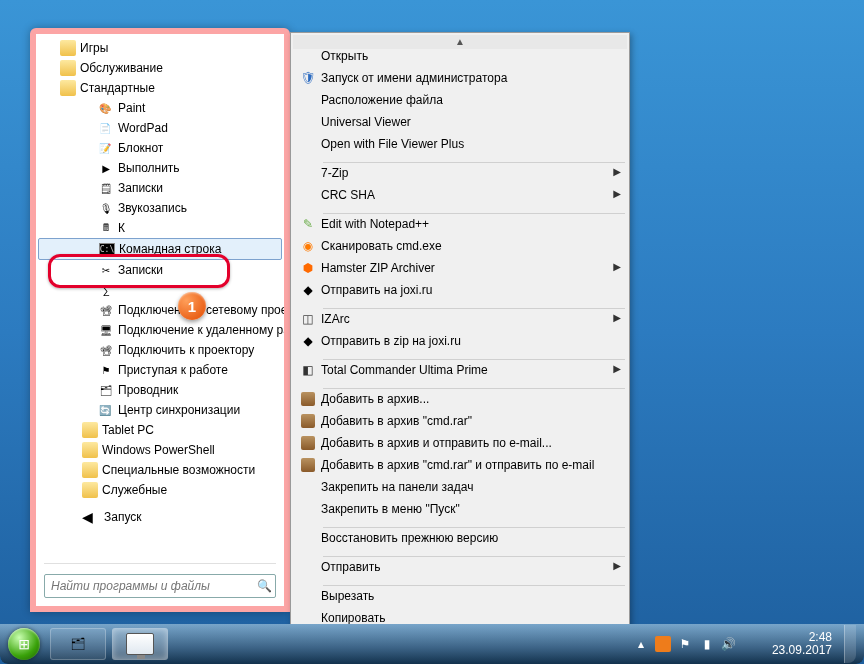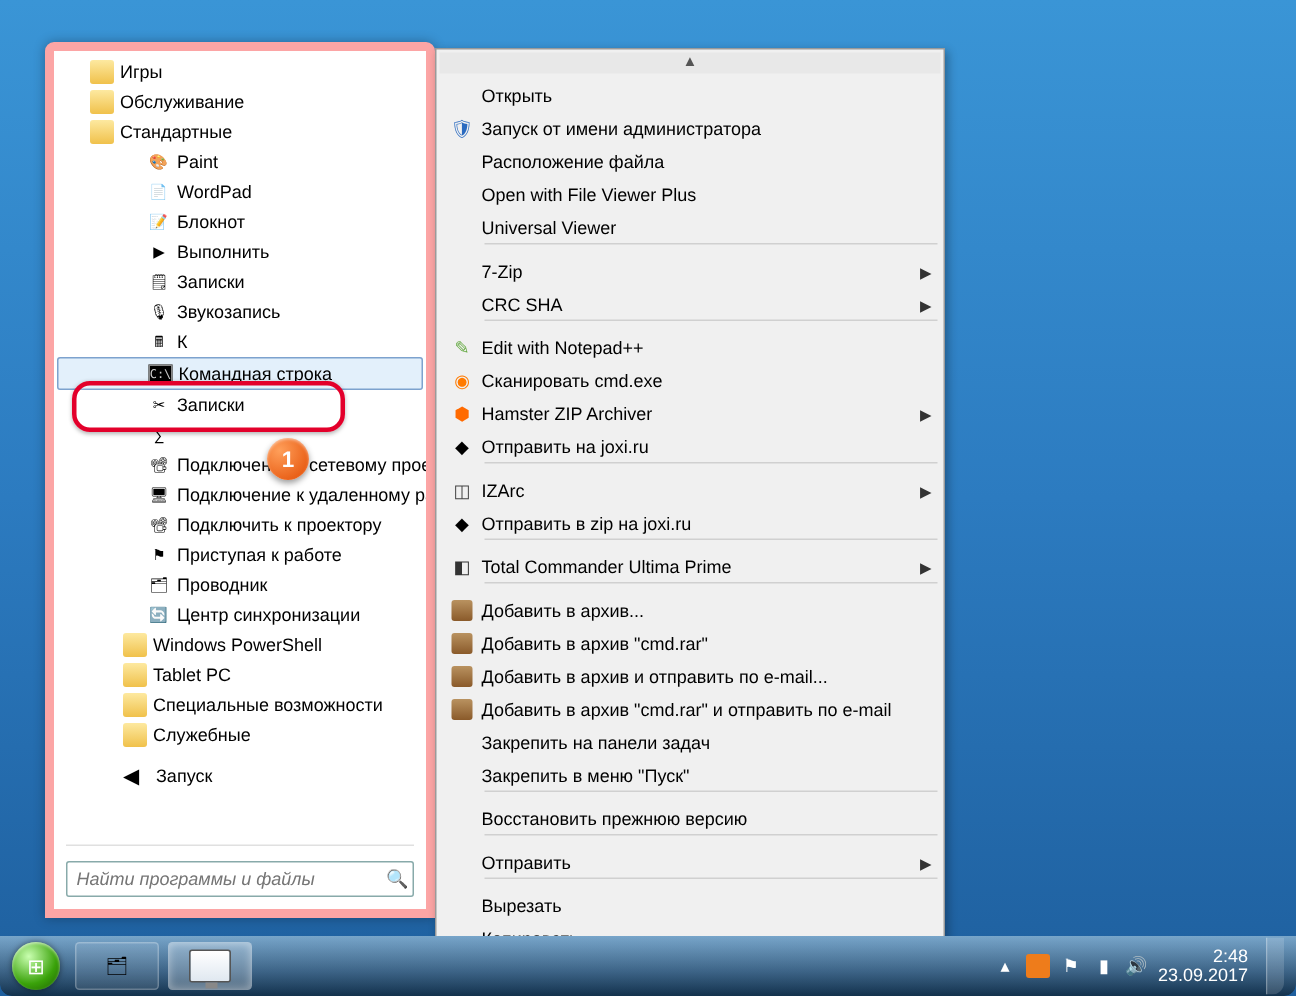--- a/index.html
+++ b/index.html
@@ -22,34 +22,34 @@
   .search-box input { flex:1; border:none; outline:none; padding:0 6px; font-style:italic; color:#3b82f6; background:transparent; }
   .search-box .sicn { width:20px; color:#555; text-align:center; }
 
   
   .ring { position:absolute; border:3px solid #e3002b; border-radius:12px; box-shadow: 0 1px 3px rgba(0,0,0,.3), inset 0 0 3px rgba(255,255,255,.5); pointer-events:none; }
   .badge { position:absolute; width:28px; height:28px; border-radius:50%; background: radial-gradient(circle at 30% 30%, #ff9f5a, #e24a00); color:#fff; font-weight:bold; font-size:15px; display:flex; align-items:center; justify-content:center; box-shadow:0 2px 4px rgba(0,0,0,.4), inset 0 1px 2px rgba(255,255,255,.5); pointer-events:none; }
 
   
   .ctx { position:absolute; left:290px; top:32px; width:340px; background:#f0f0f0; border:1px solid #9a9a9a; box-shadow:2px 2px 6px rgba(0,0,0,.3); padding:2px; }
   .ctx-scroll-top, .ctx-scroll-bottom { height:14px; background:#e8e8e8; text-align:center; font-size:10px; color:#555; line-height:14px; }
-  .ctx-item { display:flex; align-items:flex-end; height:22px; padding:0 18px 0 2px; position:relative; cursor:pointer; }
+  .ctx-item { display:flex; align-items:flex-start; height:22px; padding:0 18px 0 2px; position:relative; cursor:pointer; }
   .ctx-ic { width:26px; display:inline-flex; align-items:center; justify-content:center; font-size:12px; }
   .ctx-item .sub { position:absolute; right:6px; font-size:10px; color:#333; }
   .ctx-sep { height:1px; background:#d0d0d0; margin:3px 2px 3px 30px; }
 
   
   .taskbar { position:absolute; left:0; right:0; bottom:0; height:40px; background: linear-gradient(180deg, rgba(255,255,255,0.25), rgba(0,0,0,0.15)), linear-gradient(180deg,#4a87b8,#2a5a85 60%,#163a5a); display:flex; align-items:center; border-top-left-radius:0; border-bottom-left-radius:8px; border-bottom-right-radius:8px; }
   .start-orb { width:40px; height:40px; margin-left:4px; display:flex; align-items:center; justify-content:center; }
   .orb { width:32px; height:32px; border-radius:50%; background:radial-gradient(circle at 35% 30%, #c9ffb0, #3aa20a 60%, #1a5a00); box-shadow:0 0 4px rgba(0,0,0,.5), inset 0 1px 2px rgba(255,255,255,.6); position:relative; }
   .orb::before { content:"⊞"; position:absolute; inset:0; display:flex; align-items:center; justify-content:center; color:#fff; font-size:14px; }
   .tb-item { width:56px; height:32px; margin-left:6px; background:rgba(255,255,255,0.1); border:1px solid rgba(255,255,255,0.25); border-radius:3px; display:flex; align-items:center; justify-content:center; }
   .tb-item.active { background:rgba(255,255,255,0.25); box-shadow:inset 0 0 6px rgba(255,255,255,.4); }
   .tray { margin-left:auto; display:flex; align-items:center; gap:6px; padding-right:8px; color:#fff; }
-  .tray .clk { text-align:right; line-height:13px; font-size:11px; }
+  .tray .clk { text-align:right; line-height:13px; font-size:11px;margin-left:29px; }
   .tray-ic { width:16px; height:16px; display:inline-flex; align-items:center; justify-content:center; font-size:12px; color:#fff; }
   .orange-sq { width:16px; height:16px; background:#ee7c1b; border-radius:2px; }
   .showdesk { width:12px; height:38px; margin-left:6px; background:rgba(255,255,255,0.15); border-left:1px solid rgba(255,255,255,0.3); border-bottom-right-radius:8px; }
 
   
   .ic-cmd { background:#000; color:#ccc; font-family:monospace; font-size:8px; width:16px; height:12px; border:1px solid #888; display:inline-flex; align-items:center; justify-content:center; }
   .ic-shield { color:#2a6ac0; }
   .ic-note { color:#66aa44; }
   .ic-avast { color:#ff7a00; }
   .ic-hamster { color:#ff6a00; }
@@ -138,25 +138,25 @@
         <span class="aicon">🗂</span>
         <span>Проводник</span>
       </div>
     <div class="app-item">
         <span class="aicon">🔄</span>
         <span>Центр синхронизации</span>
       </div>
 
     <div class="folder-item">
         <span class="ficon"></span>
+        <span>Tablet PC</span>
+      </div>
+    <div class="folder-item">
+        <span class="ficon"></span>
         <span>Windows PowerShell</span>
-      </div>
-    <div class="folder-item">
-        <span class="ficon"></span>
-        <span>Tablet PC</span>
       </div>
     <div class="folder-item">
         <span class="ficon"></span>
         <span>Специальные возможности</span>
       </div>
     <div class="folder-item">
         <span class="ficon"></span>
         <span>Служебные</span>
       </div>
 
@@ -187,25 +187,25 @@
   <div class="ctx-item">
       <span class="ctx-ic ic-shield">🛡</span>
       <span>Запуск от имени администратора</span>
     </div>
   <div class="ctx-item">
       <span class="ctx-ic"></span>
       <span>Расположение файла</span>
     </div>
   <div class="ctx-item">
       <span class="ctx-ic"></span>
+      <span>Universal Viewer</span>
+    </div>
+  <div class="ctx-item">
+      <span class="ctx-ic"></span>
       <span>Open with File Viewer Plus</span>
-    </div>
-  <div class="ctx-item">
-      <span class="ctx-ic"></span>
-      <span>Universal Viewer</span>
     </div>
   <div class="ctx-sep"></div>
 
   <div class="ctx-item">
       <span class="ctx-ic"></span>
       <span>7-Zip</span>
       <span class="sub">▶</span>
     </div>
   <div class="ctx-item">
       <span class="ctx-ic"></span>

